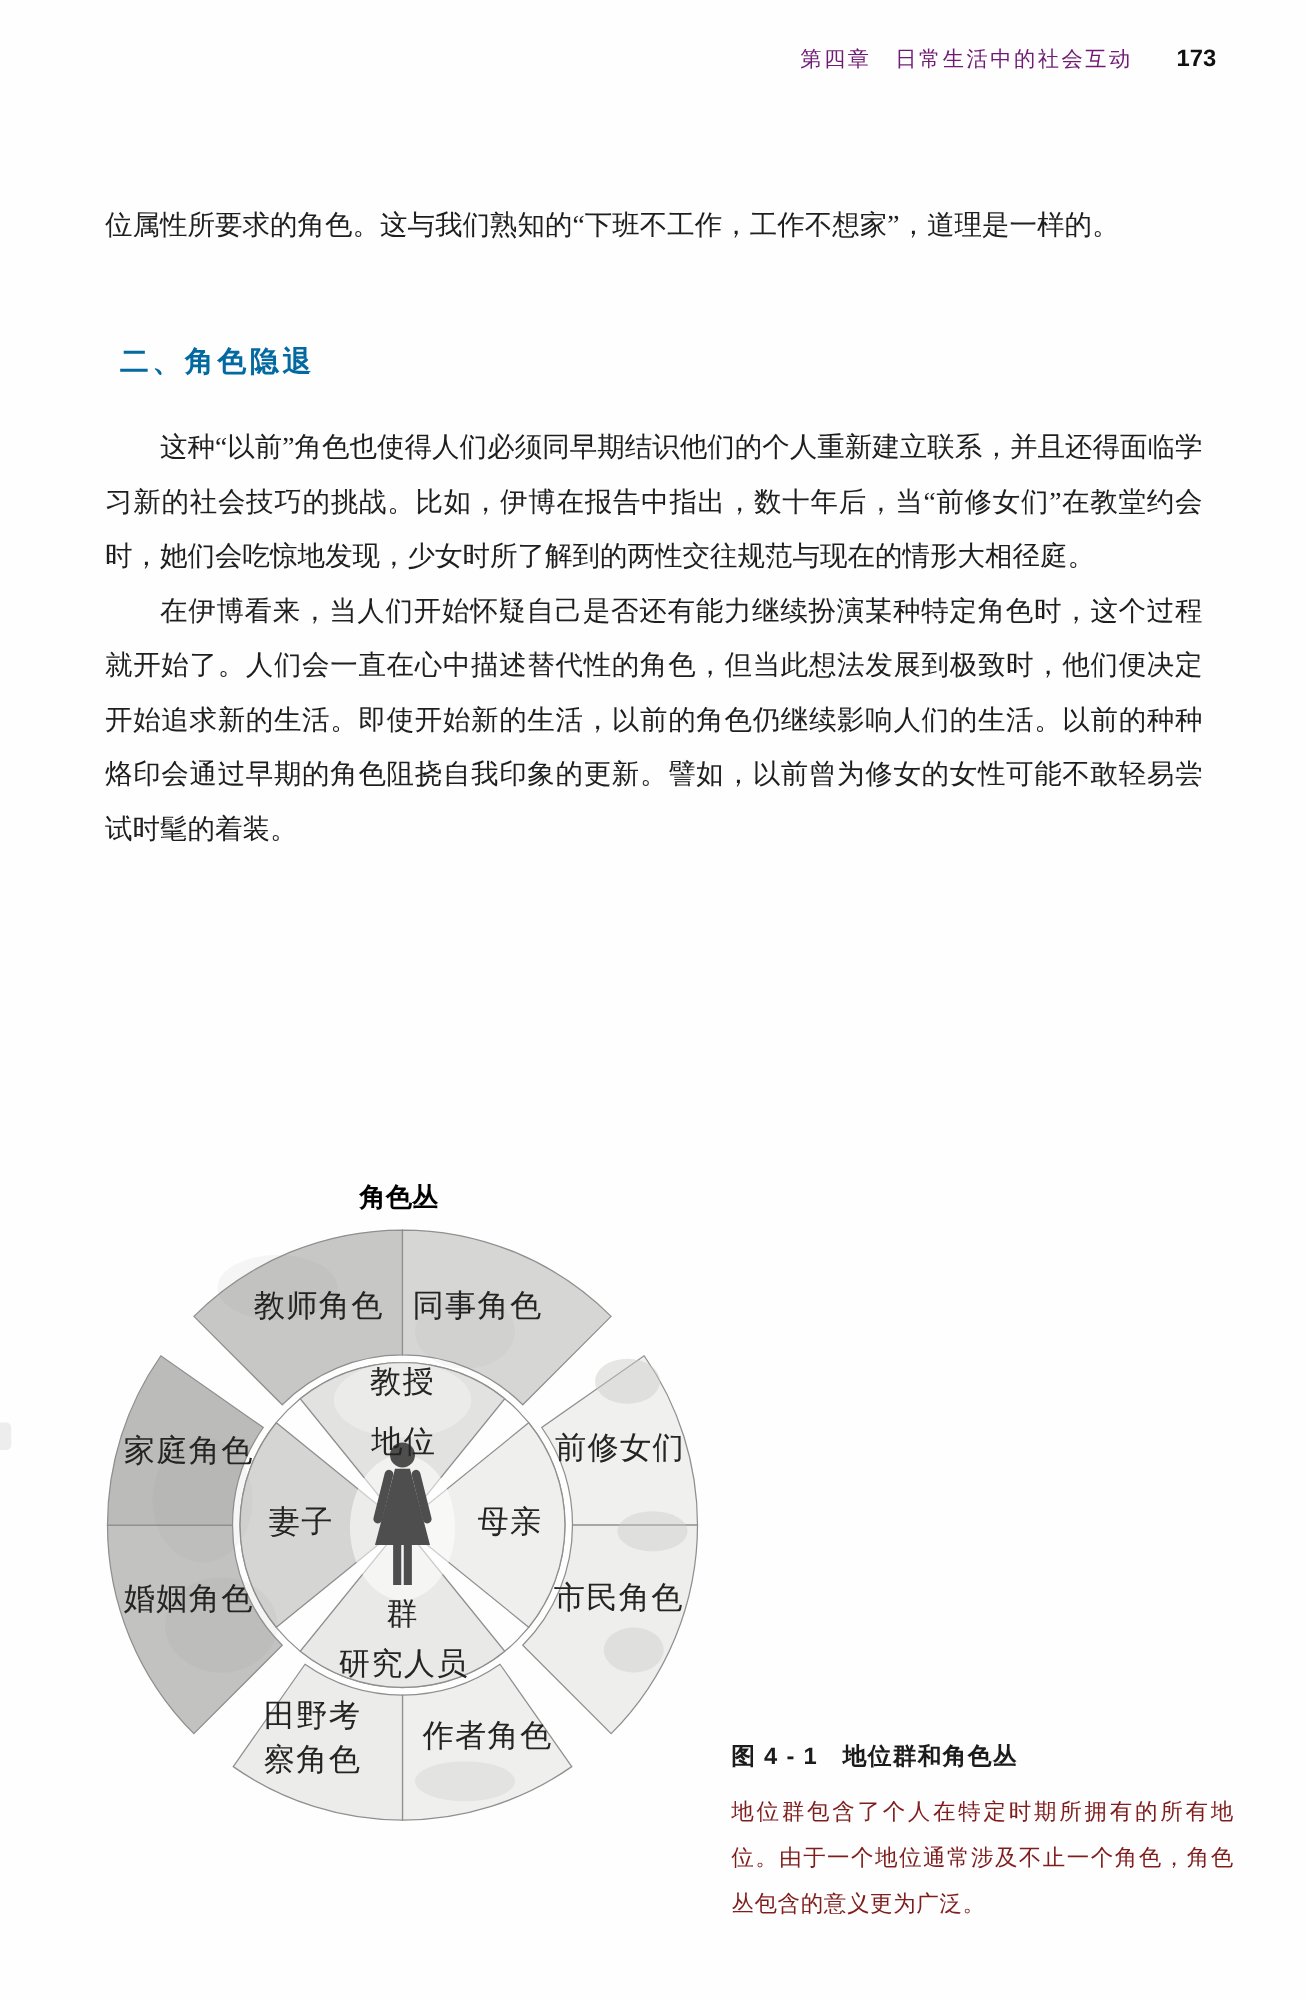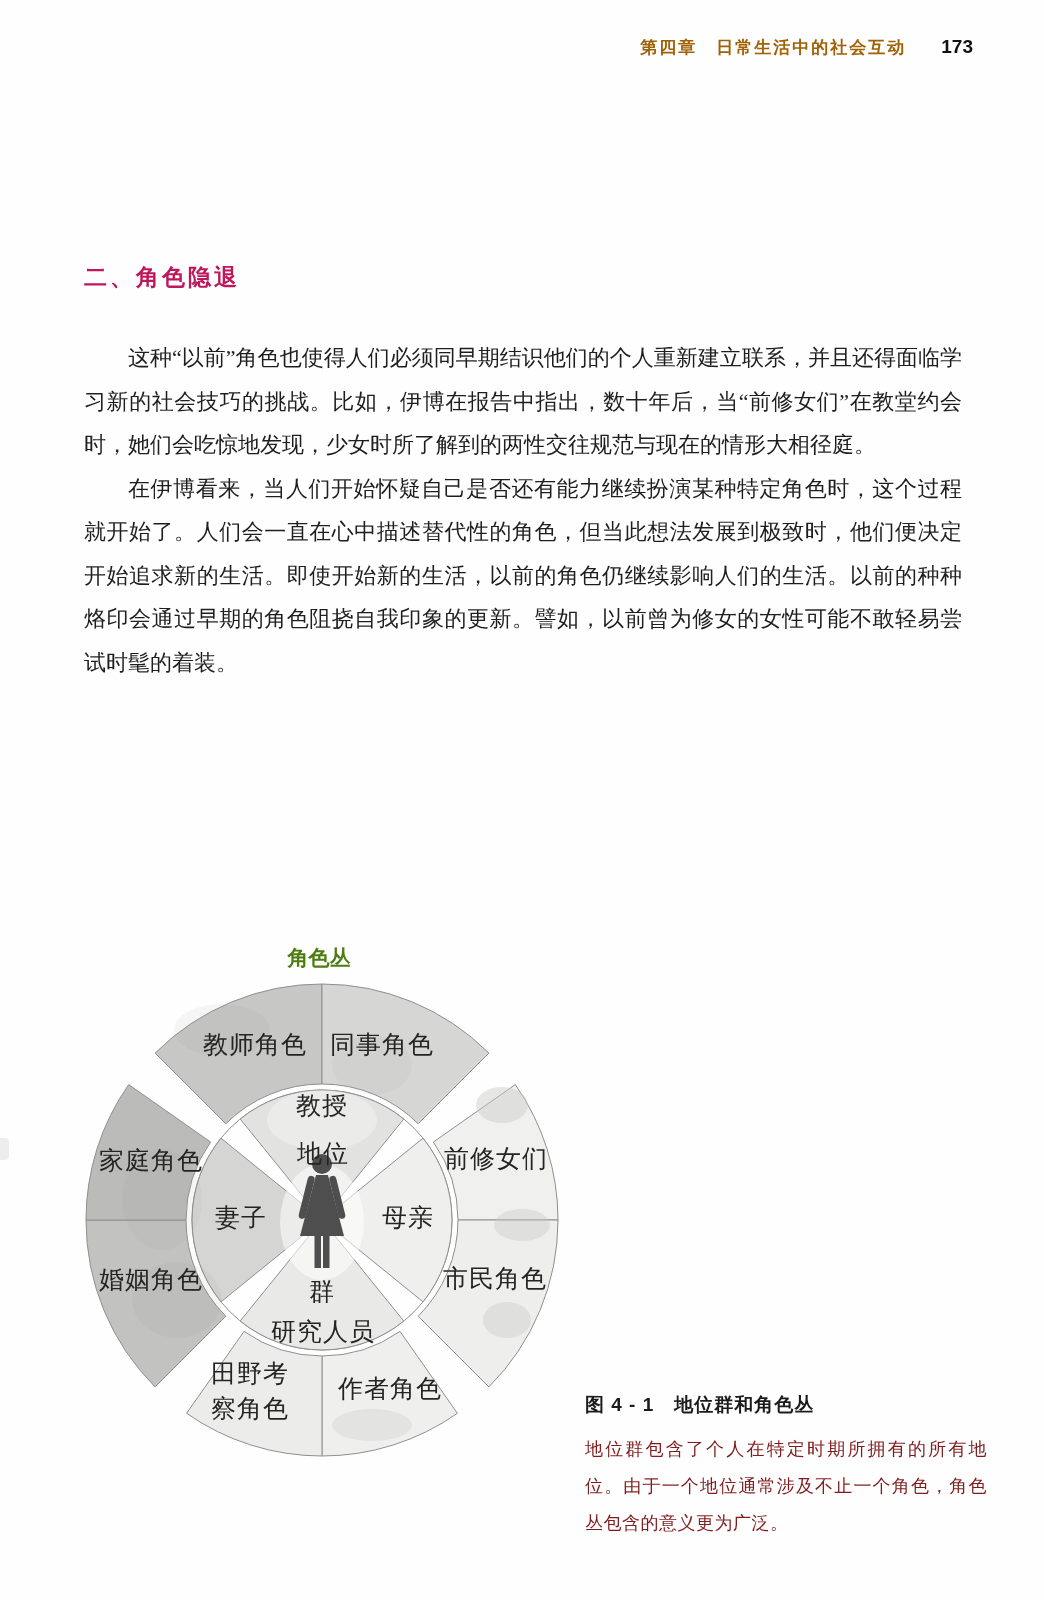--- a/index.html
+++ b/index.html
@@ -12,44 +12,44 @@
     font-family:"Liberation Serif","DejaVu Serif",serif;
     color:#1e1e1e;
     overflow:hidden;
   }
   
   .running-head{
     position:absolute; top:36px; right:71px;
     display:flex; align-items:baseline; gap:35px;
     font-family:"Liberation Sans","DejaVu Sans",sans-serif;
   }
-  .running-head .chapter{font-size:17px;font-weight:bold;letter-spacing:2px;color:#a16207;}
+  .running-head .chapter{font-size:17px;font-weight:normal;letter-spacing:2px;color:#701a75;}
   .running-head .pagenum{font-size:19px;font-weight:bold;color:#111;}
   
   .cont-line{
     position:absolute;left:84px;top:158px;width:878px;
     font-size:22px;line-height:43px;text-align:justify;margin:0;
   }
   .sec-heading{
-    position:absolute;left:84px;top:262px;margin:0;
-    font-size:23px;font-weight:bold;letter-spacing:3px;color:#be185d;
+    position:absolute;left:84px;top:262px;margin:12px;
+    font-size:23px;font-weight:bold;letter-spacing:3px;color:#0369a1;
   }
   .body-flow{
     position:absolute;left:84px;top:336px;width:878px;
   }
   .body-flow p{
     margin:0;font-size:22px;line-height:43.5px;text-align:justify;text-indent:2em;
   }
   
   .fig-wrap{position:absolute;left:72px;top:970px;width:500px;height:500px;}
   .fig-wrap svg{position:absolute;left:0;top:0;}
   .fig-title{
     position:absolute;left:247px;top:-12px;transform:translate(-50%,-50%);
     font-family:"Liberation Sans","DejaVu Sans",sans-serif;
-    font-size:21px;font-weight:bold;color:#4d7c0f;white-space:nowrap;
+    font-size:21px;font-weight:bold;color:#000000;white-space:nowrap;
   }
   .dl{
     position:absolute;transform:translate(-50%,-50%);
     font-family:"Liberation Sans","DejaVu Sans",sans-serif;
     font-size:25px;color:#242424;white-space:nowrap;letter-spacing:1px;
   }
   .dl.wrap2{white-space:normal;width:88px;text-align:left;line-height:1.4;}
   
   .caption{
     position:absolute;left:585px;top:1356px;width:402px;
@@ -66,20 +66,21 @@
 </head>
 <body>
 
 <div id="page">
 
   <div class="running-head">
     <span class="chapter">第四章　日常生活中的社会互动</span>
     <span class="pagenum">173</span>
   </div>
 
+  <p class="cont-line">位属性所要求的角色。这与我们熟知的“下班不工作，工作不想家”，道理是一样的。</p>
 
   <h3 class="sec-heading">二、角色隐退</h3>
 
   <div class="body-flow">
     <p>这种“以前”角色也使得人们必须同早期结识他们的个人重新建立联系，并且还得面临学习新的社会技巧的挑战。比如，伊博在报告中指出，数十年后，当“前修女们”在教堂约会时，她们会吃惊地发现，少女时所了解到的两性交往规范与现在的情形大相径庭。</p>
     <p>在伊博看来，当人们开始怀疑自己是否还有能力继续扮演某种特定角色时，这个过程就开始了。人们会一直在心中描述替代性的角色，但当此想法发展到极致时，他们便决定开始追求新的生活。即使开始新的生活，以前的角色仍继续影响人们的生活。以前的种种烙印会通过早期的角色阻挠自我印象的更新。譬如，以前曾为修女的女性可能不敢轻易尝试时髦的着装。</p>
   </div>
 
   <div class="fig-wrap">
     <div class="fig-title">角色丛</div>

